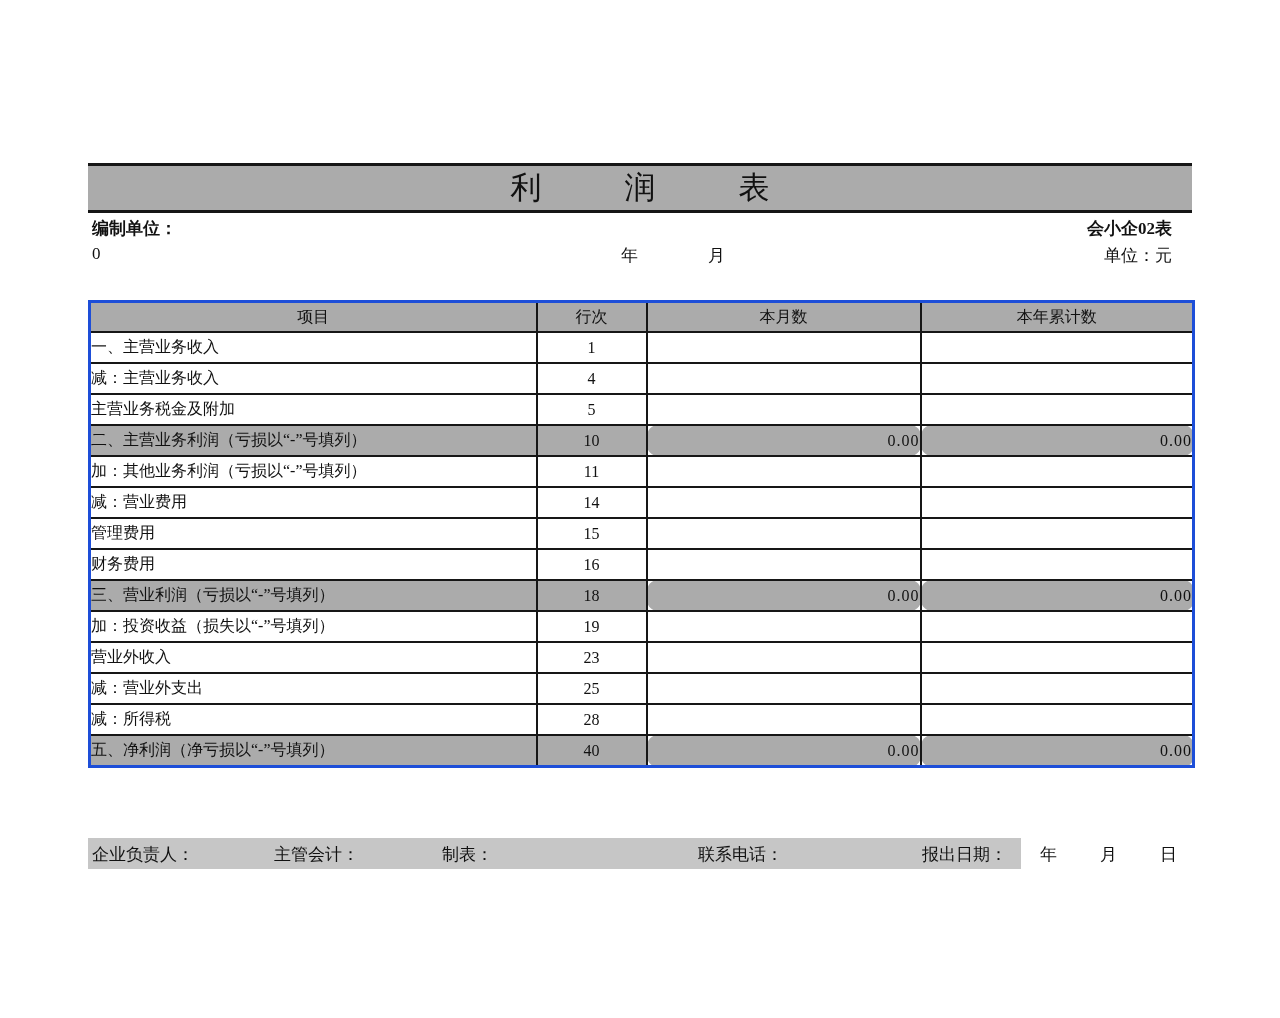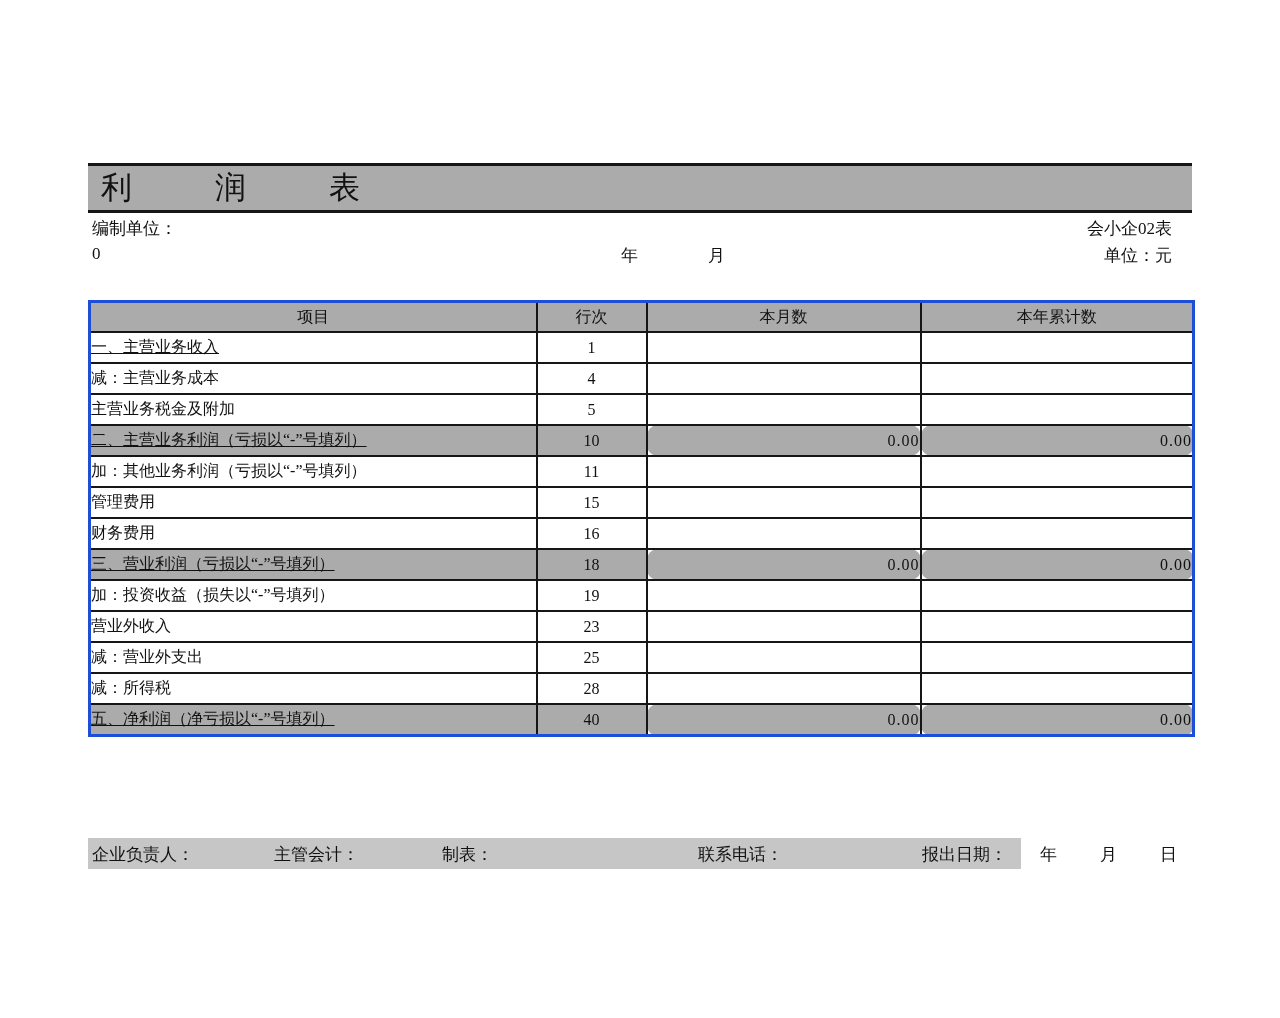--- a/index.html
+++ b/index.html
@@ -22,32 +22,33 @@
     position: absolute;
     left: 88px;
     top: 163px;
     width: 1104px;
     height: 44px;
     background: #ababab;
     border-top: 3px solid #161616;
     border-bottom: 3px solid #161616;
     display: flex;
     align-items: center;
+    justify-content: center;
     box-sizing: content-box;
   }
   .title-text {
     font-size: 31px;
     letter-spacing: 26px;
     white-space: pre;
     transform: translateX(13px); 
   }
 
   
   .subhead span { position: absolute; font-size: 17px; white-space: pre; }
-  .line-a { top: 217px; }
+  .line-a { top: 217px; font-weight: bold; }
   .line-b { top: 244px; }
 
   
   table.report {
     position: absolute;
     left: 88px;
     top: 300px;
     width: 1104px;
     border-collapse: collapse;
     table-layout: fixed;
@@ -62,21 +63,21 @@
     white-space: nowrap;
     font-weight: normal;
   }
   table.report th {
     background: #ababab;
     text-align: center;
     height: 28px;
   }
   tr.hl td { background: #ababab; }
   td.item   { text-align: left; }
-  td.ind0   { padding-left: 6px; text-decoration: underline; }
+  td.ind0   { padding-left: 6px; }
   td.ind1   { padding-left: 22px; }
   td.ind2   { padding-left: 58px; }
   td.lineno { text-align: center; }
   td.val    { text-align: right; padding-right: 14px; letter-spacing: 1px; border-radius: 11px; }
 
   
   .footer-band {
     position: absolute;
     left: 88px;
     top: 838px;
@@ -129,40 +130,46 @@
       </tr>
     </thead>
     <tbody>
         <tr>
           <td class="item ind0">一、主营业务收入</td>
           <td class="lineno">1</td>
           <td class="val"></td>
           <td class="val"></td>
         </tr>
         <tr>
-          <td class="item ind1">减：主营业务成本</td>
+          <td class="item ind1">减：主营业务收入</td>
           <td class="lineno">4</td>
           <td class="val"></td>
           <td class="val"></td>
         </tr>
         <tr>
           <td class="item ind2">主营业务税金及附加</td>
           <td class="lineno">5</td>
           <td class="val"></td>
           <td class="val"></td>
         </tr>
         <tr class="hl">
           <td class="item ind0">二、主营业务利润（亏损以“-”号填列）</td>
           <td class="lineno">10</td>
           <td class="val">0.00</td>
           <td class="val">0.00</td>
         </tr>
         <tr>
           <td class="item ind1">加：其他业务利润（亏损以“-”号填列）</td>
           <td class="lineno">11</td>
+          <td class="val"></td>
+          <td class="val"></td>
+        </tr>
+        <tr>
+          <td class="item ind1">减：营业费用</td>
+          <td class="lineno">14</td>
           <td class="val"></td>
           <td class="val"></td>
         </tr>
         <tr>
           <td class="item ind2">管理费用</td>
           <td class="lineno">15</td>
           <td class="val"></td>
           <td class="val"></td>
         </tr>
         <tr>

